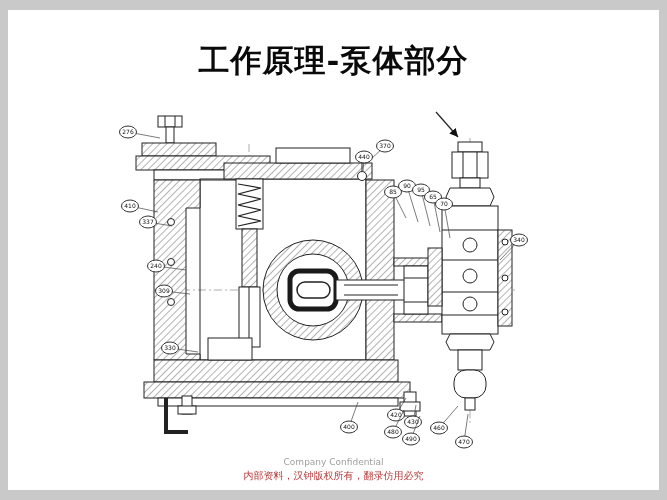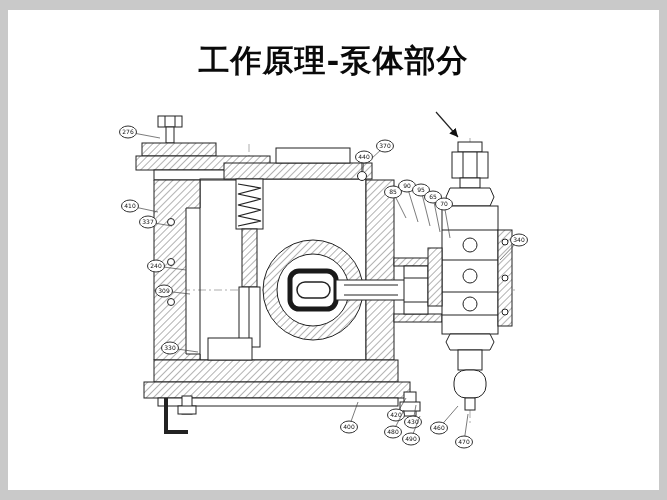--- a/index.html
+++ b/index.html
@@ -215,14 +215,18 @@
           <line x1="331" y1="318" x2="350" y2="296" class="leader"></line>
           <ellipse cx="331" cy="318" rx="8.5" ry="6" class="balloon"></ellipse>
           <text x="331" y="320.2" class="balloon-text">460</text>
           <line x1="356" y1="332" x2="360" y2="304" class="leader"></line>
           <ellipse cx="356" cy="332" rx="8.5" ry="6" class="balloon"></ellipse>
           <text x="356" y="334.2" class="balloon-text">470</text>
         </g>
     </svg>
   </div>
 
+  <div class="footer">
+    <div class="confidential">Company Confidential</div>
+    <div class="copyright">内部资料，汉钟版权所有，翻录仿用必究</div>
+  </div>
 
 </div>
 
 </body></html>

